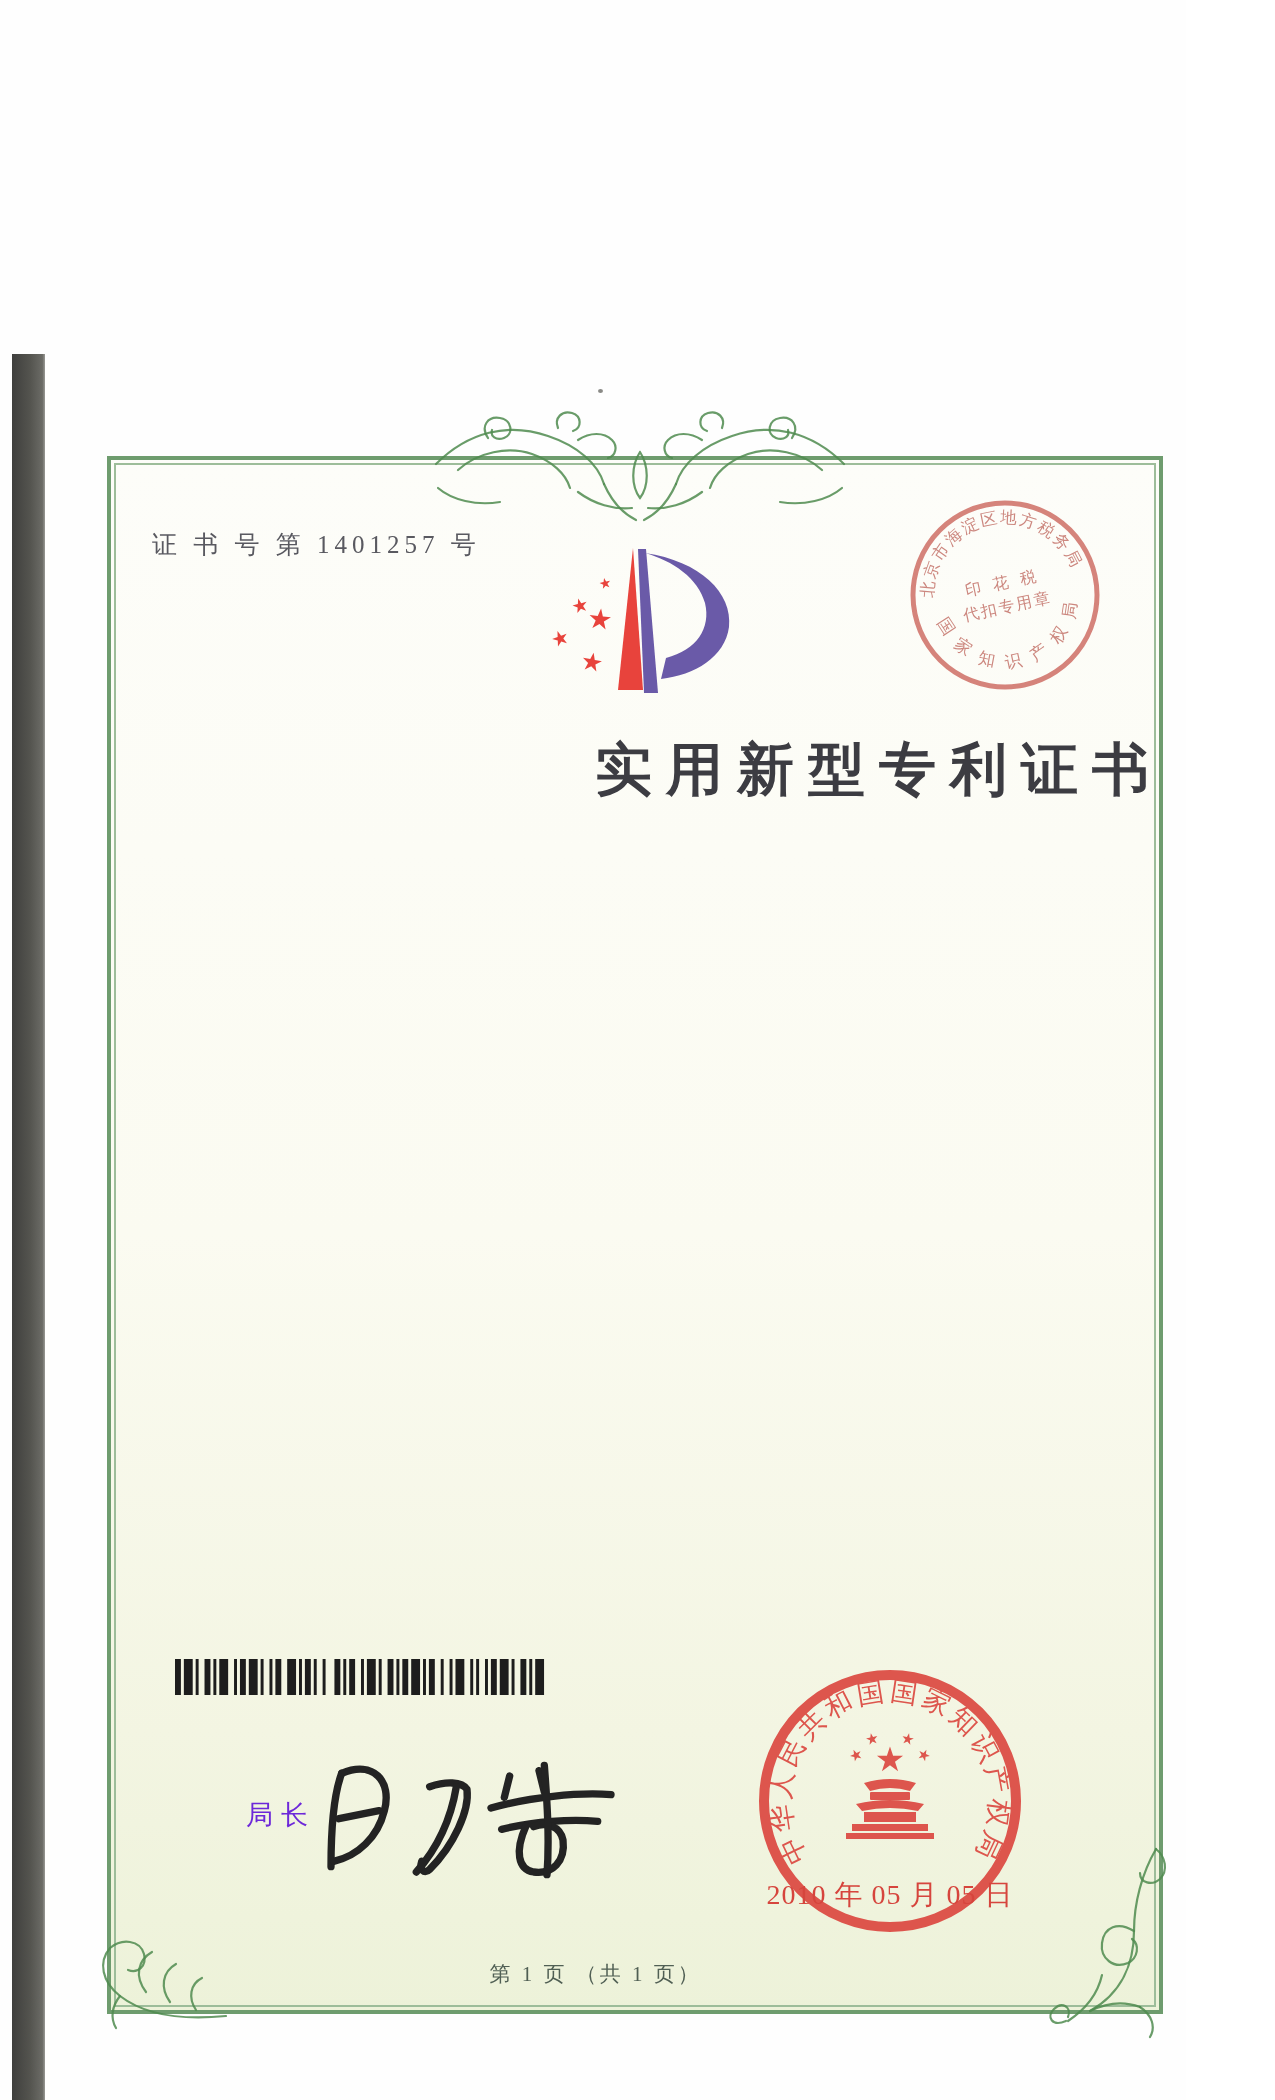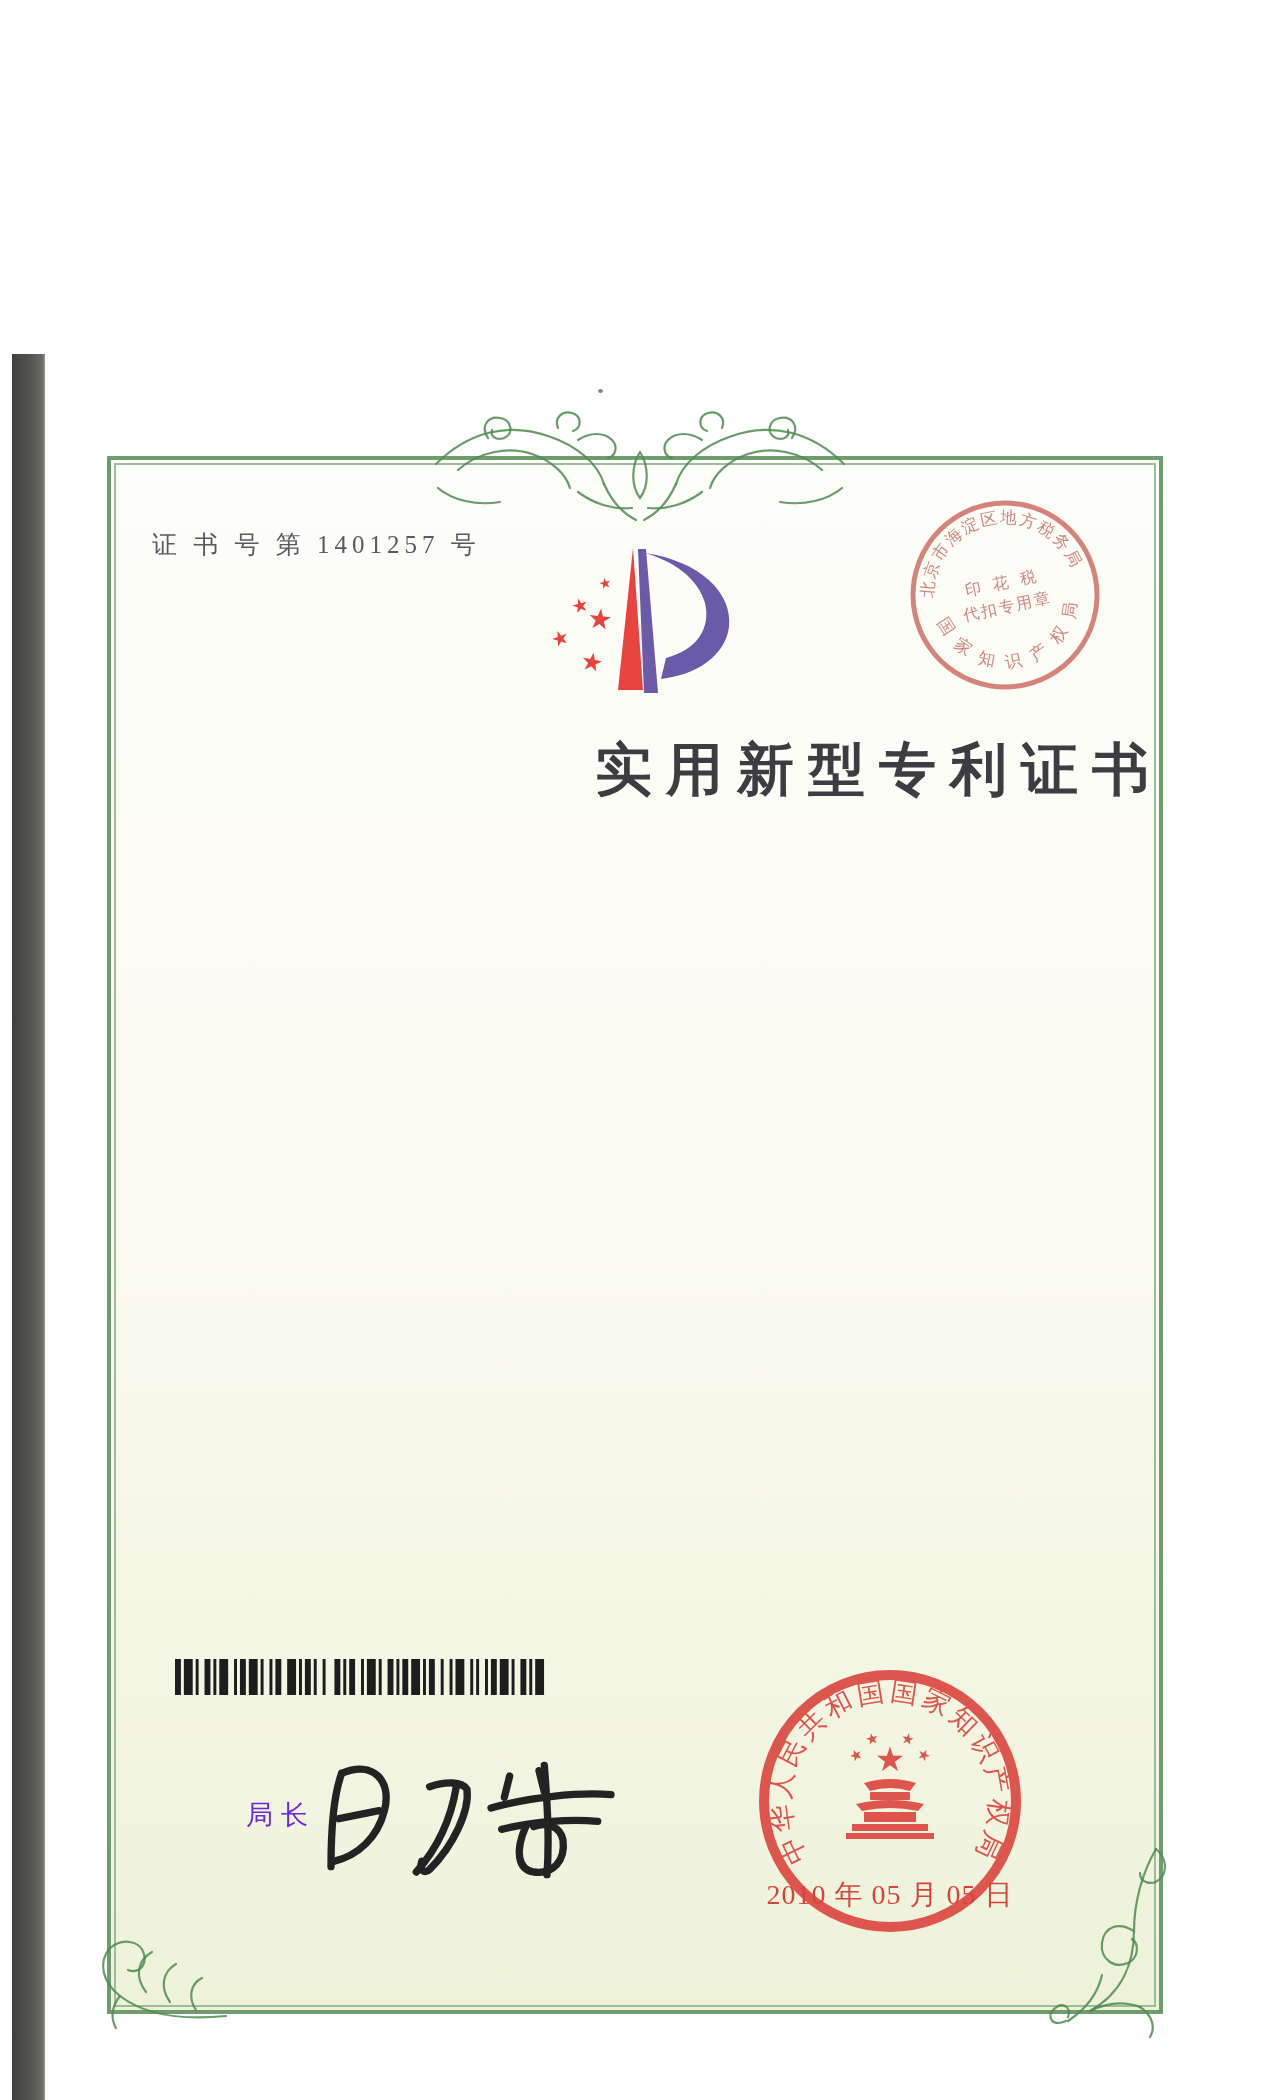--- a/index.html
+++ b/index.html
@@ -234,14 +234,15 @@
       <path d="M112,120 Q138,112 164,120 L158,128 Q138,122 118,128 Z"></path>
       <rect x="118" y="129" width="40" height="8" rx="1"></rect>
       <path d="M104,141 Q138,133 172,141 L166,148 Q138,142 110,148 Z"></path>
       <rect x="112" y="149" width="52" height="10"></rect>
       <rect x="100" y="161" width="76" height="7"></rect>
       <rect x="94" y="170" width="88" height="6"></rect>
     </g>
   </svg>
   <div class="seal-date">2010 年 05 月 05 日</div>
 
+  <div class="footer z3">第 1 页 （共 1 页）</div>
 
 </div>
 
 </body></html>

